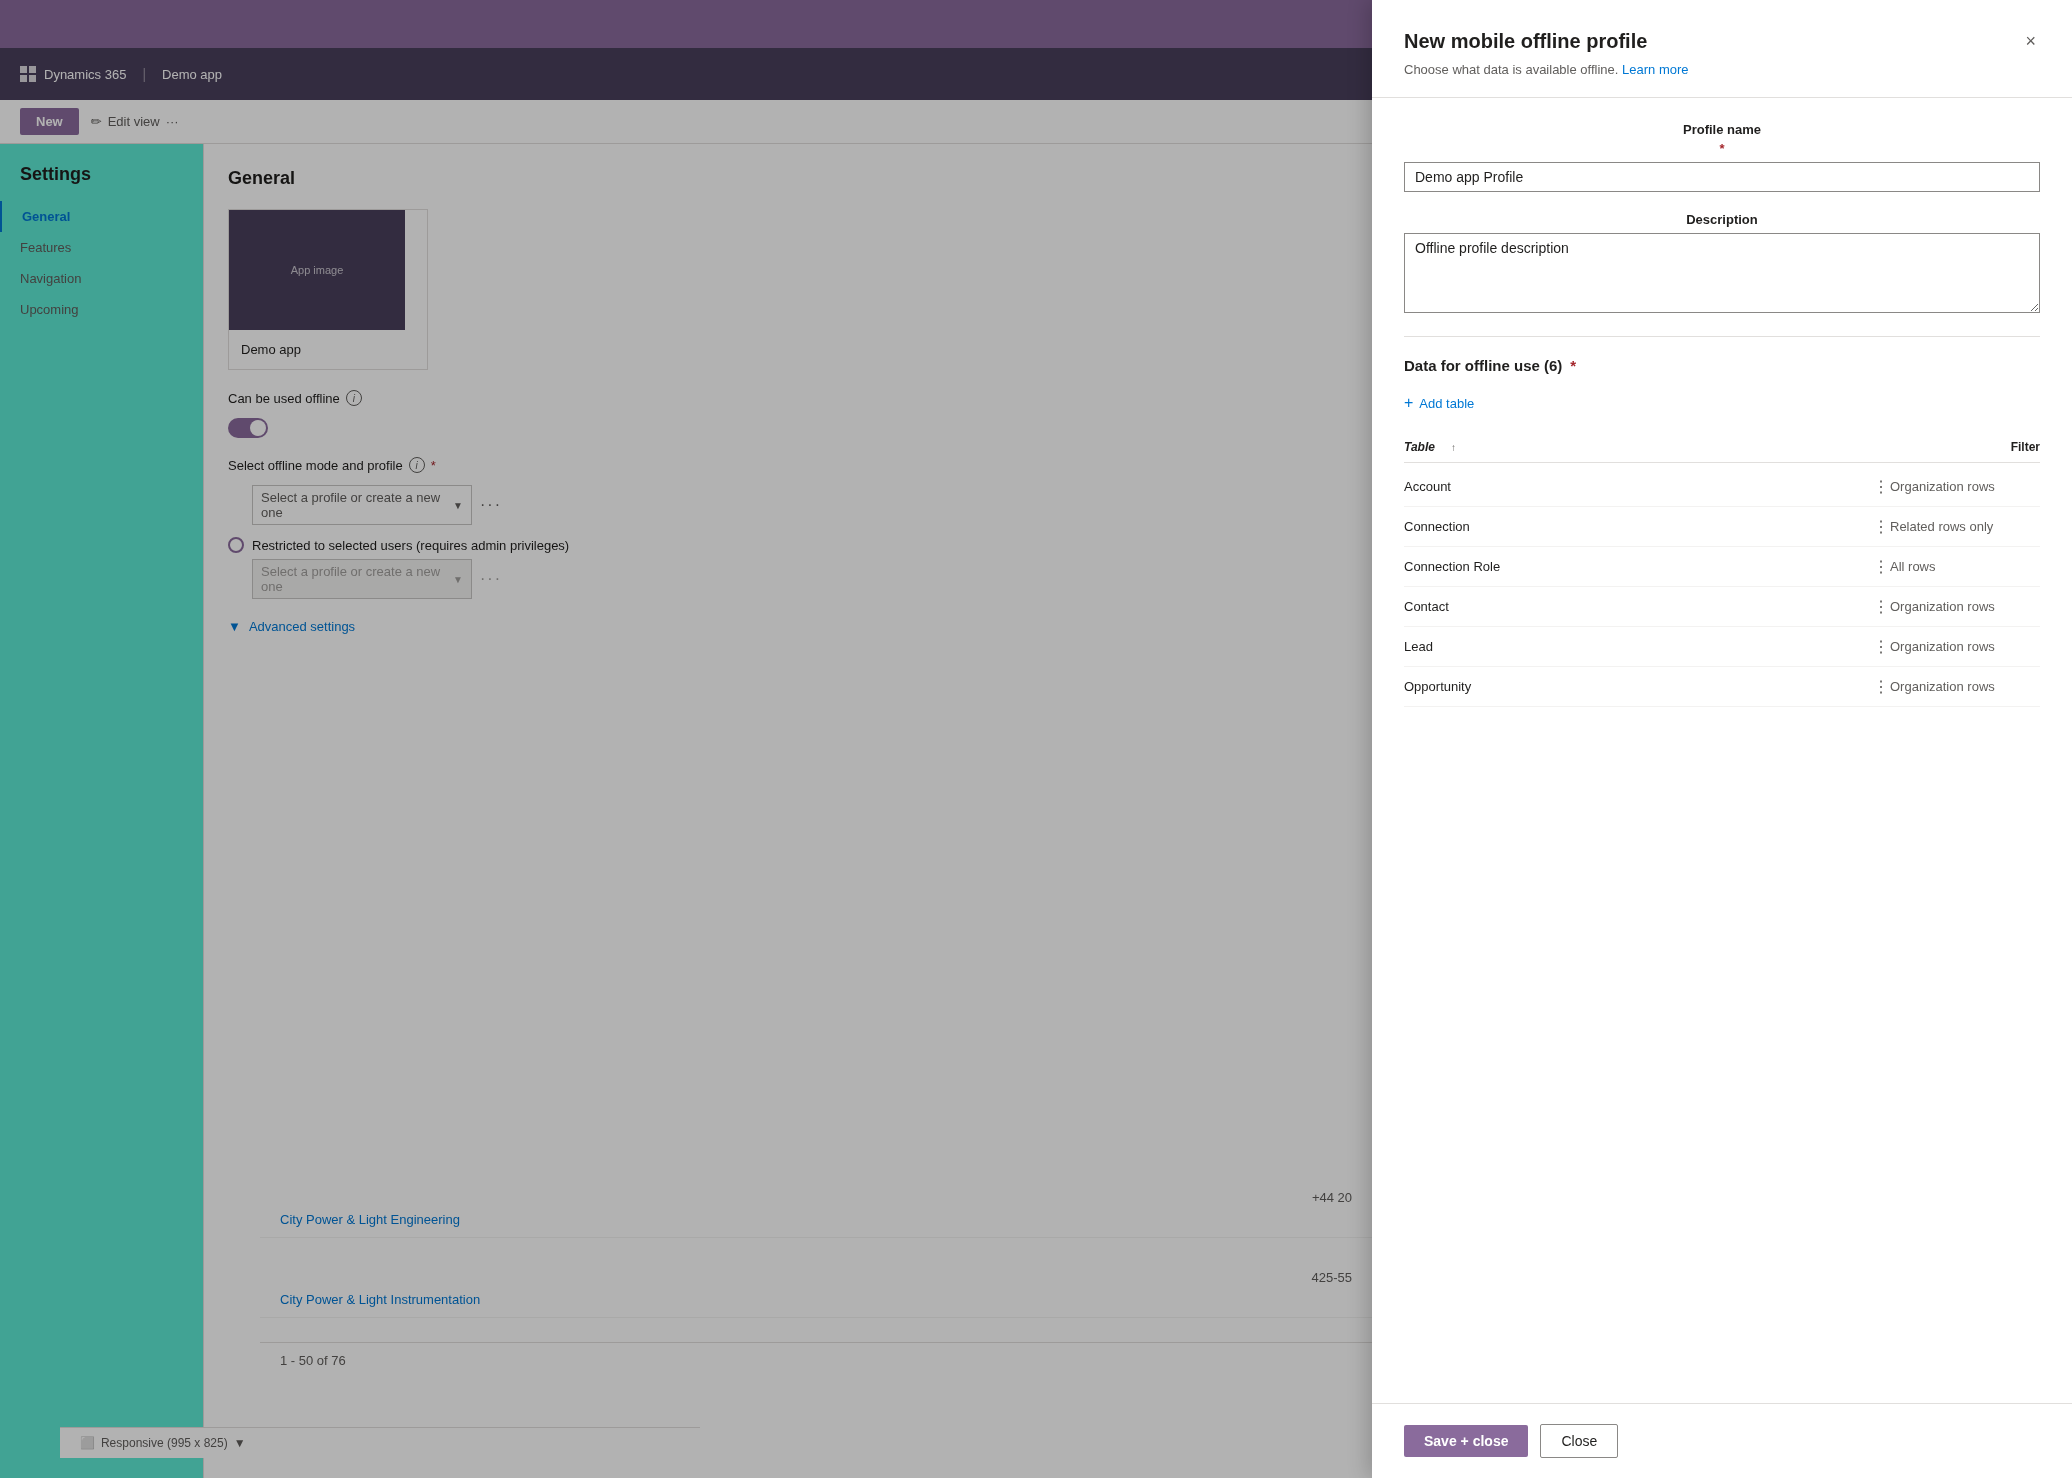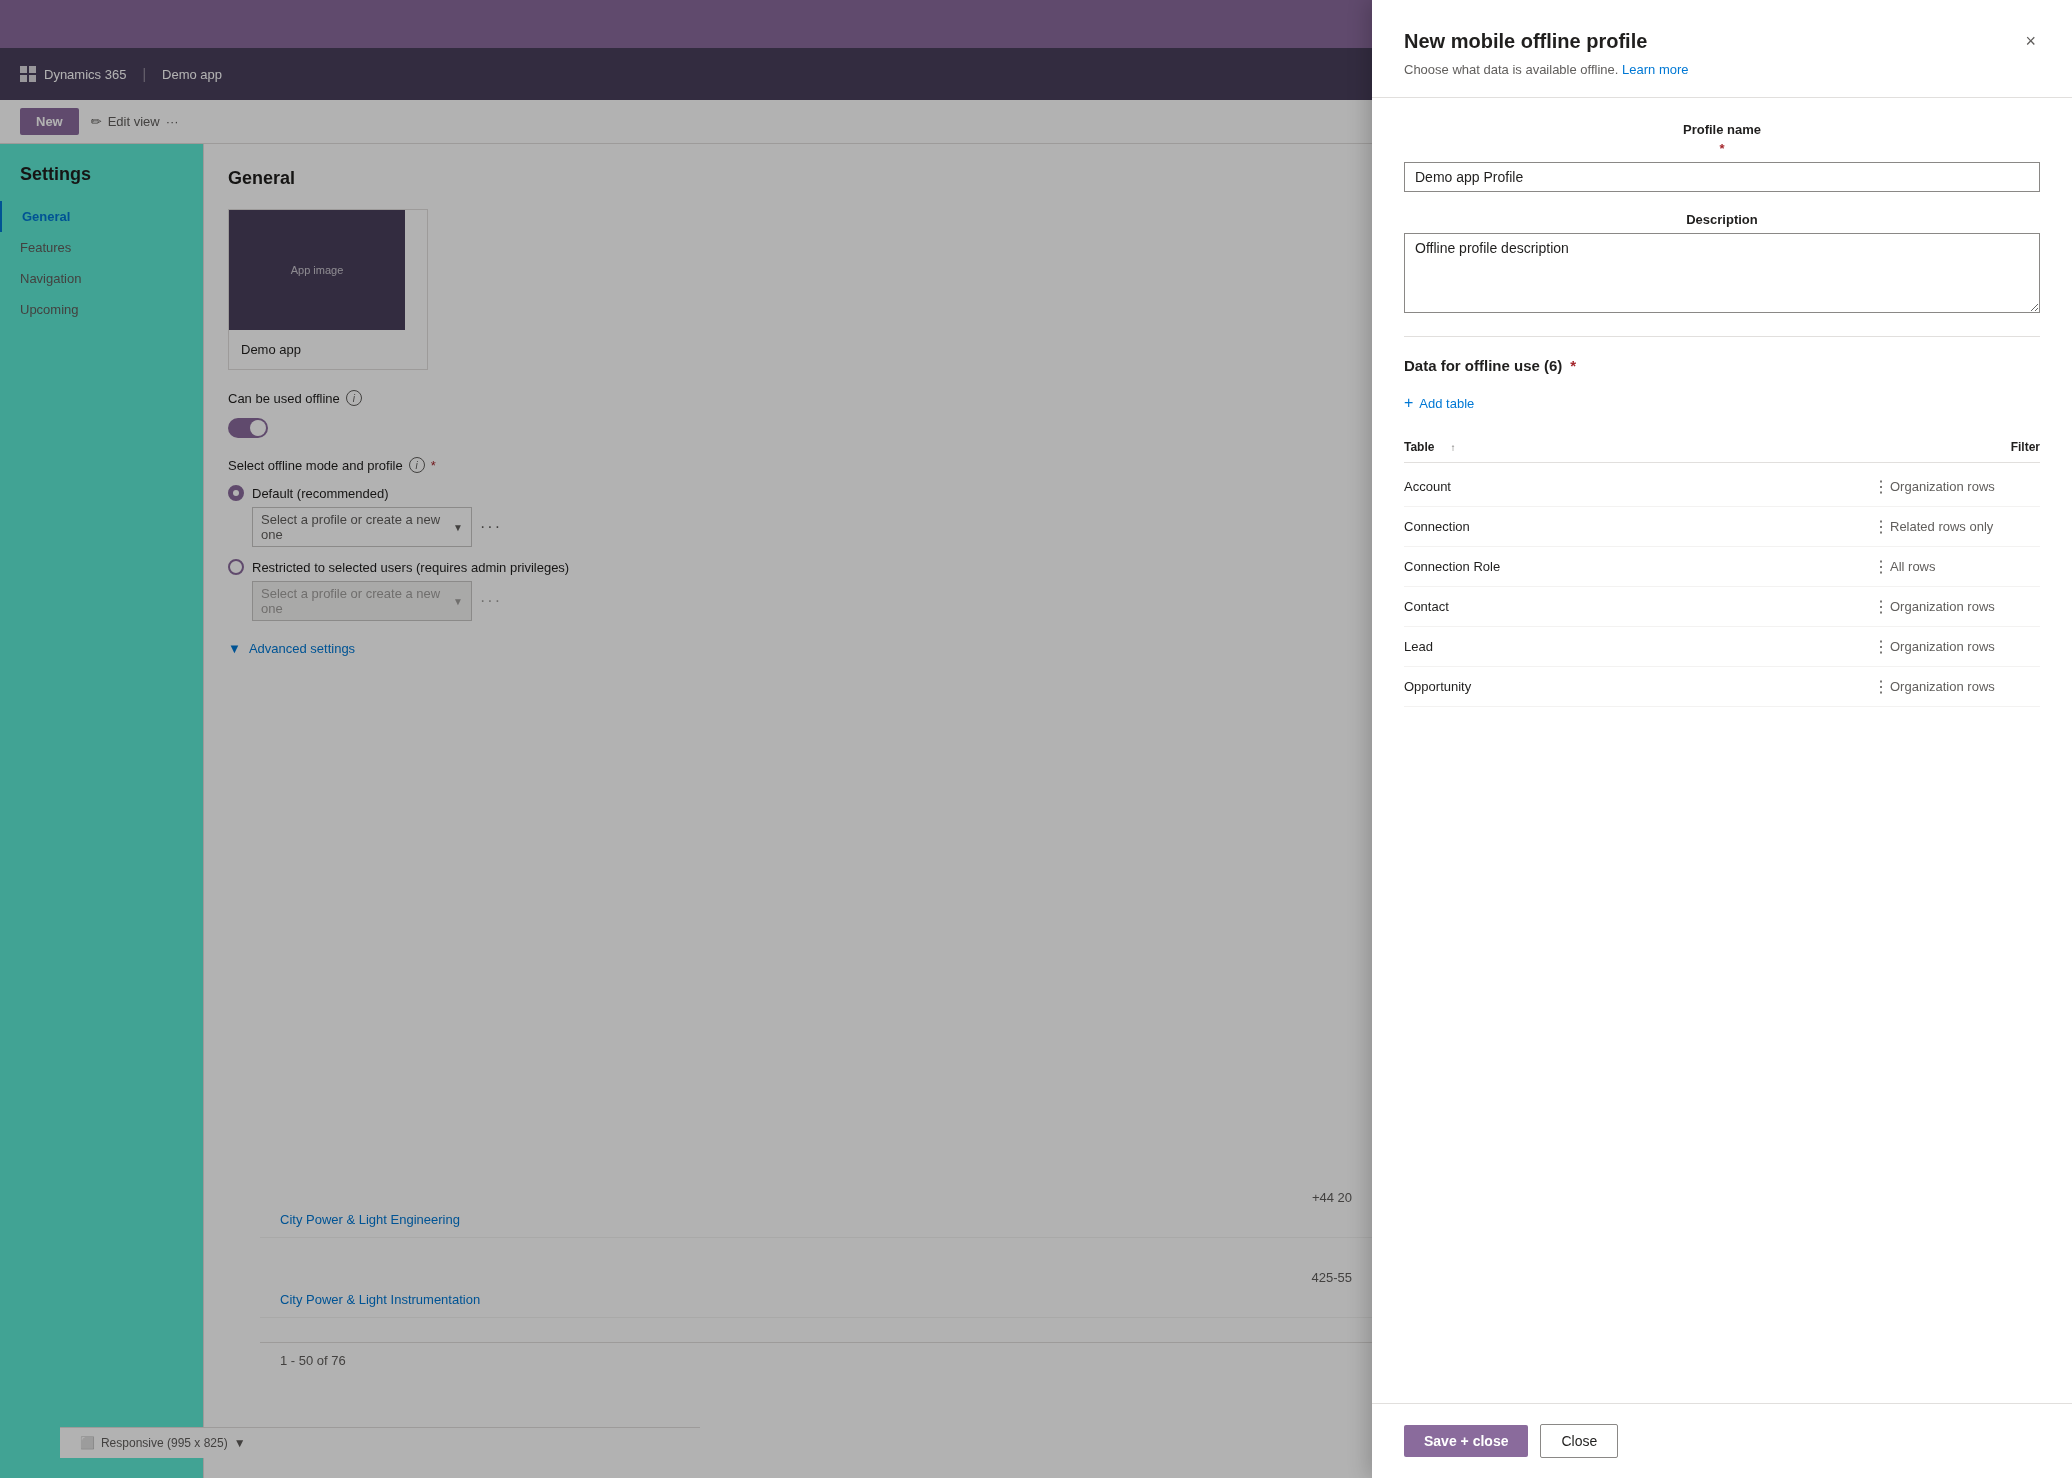--- a/index.html
+++ b/index.html
@@ -468,20 +468,21 @@
       font-size: 12px;
       font-weight: 600;
       color: #201f1e;
     }
 
     .table-header-cell.table-col {
       display: flex;
       align-items: center;
       gap: 16px;
       flex: 1;
+      font-style: italic;
     }
 
     .table-header-cell.filter-col {
       width: 160px;
       text-align: right;
     }
 
     .table-row-item {
       display: flex;
       align-items: center;
@@ -623,24 +624,20 @@
         <div class="toggle-switch"></div>
 
         <div class="select-mode-label" style="margin-top:16px;">
           <span>Select offline mode and profile</span>
           <span class="info-icon">i</span>
           <span style="color:#a4262c;">*</span>
         </div>
 
         
         <div class="radio-option">
-          <div class="radio-label">
-            <div class="radio-circle selected"></div>
-            <span>Default (recommended)</span>
-          </div>
           <div class="profile-dropdown-row">
             <div class="profile-select">
               <span style="color:#605e5c;font-size:13px;">Select a profile or create a new one</span>
               <span style="font-size:10px;">▼</span>
             </div>
             <span class="dots-menu">···</span>
           </div>
         </div>
 
         

